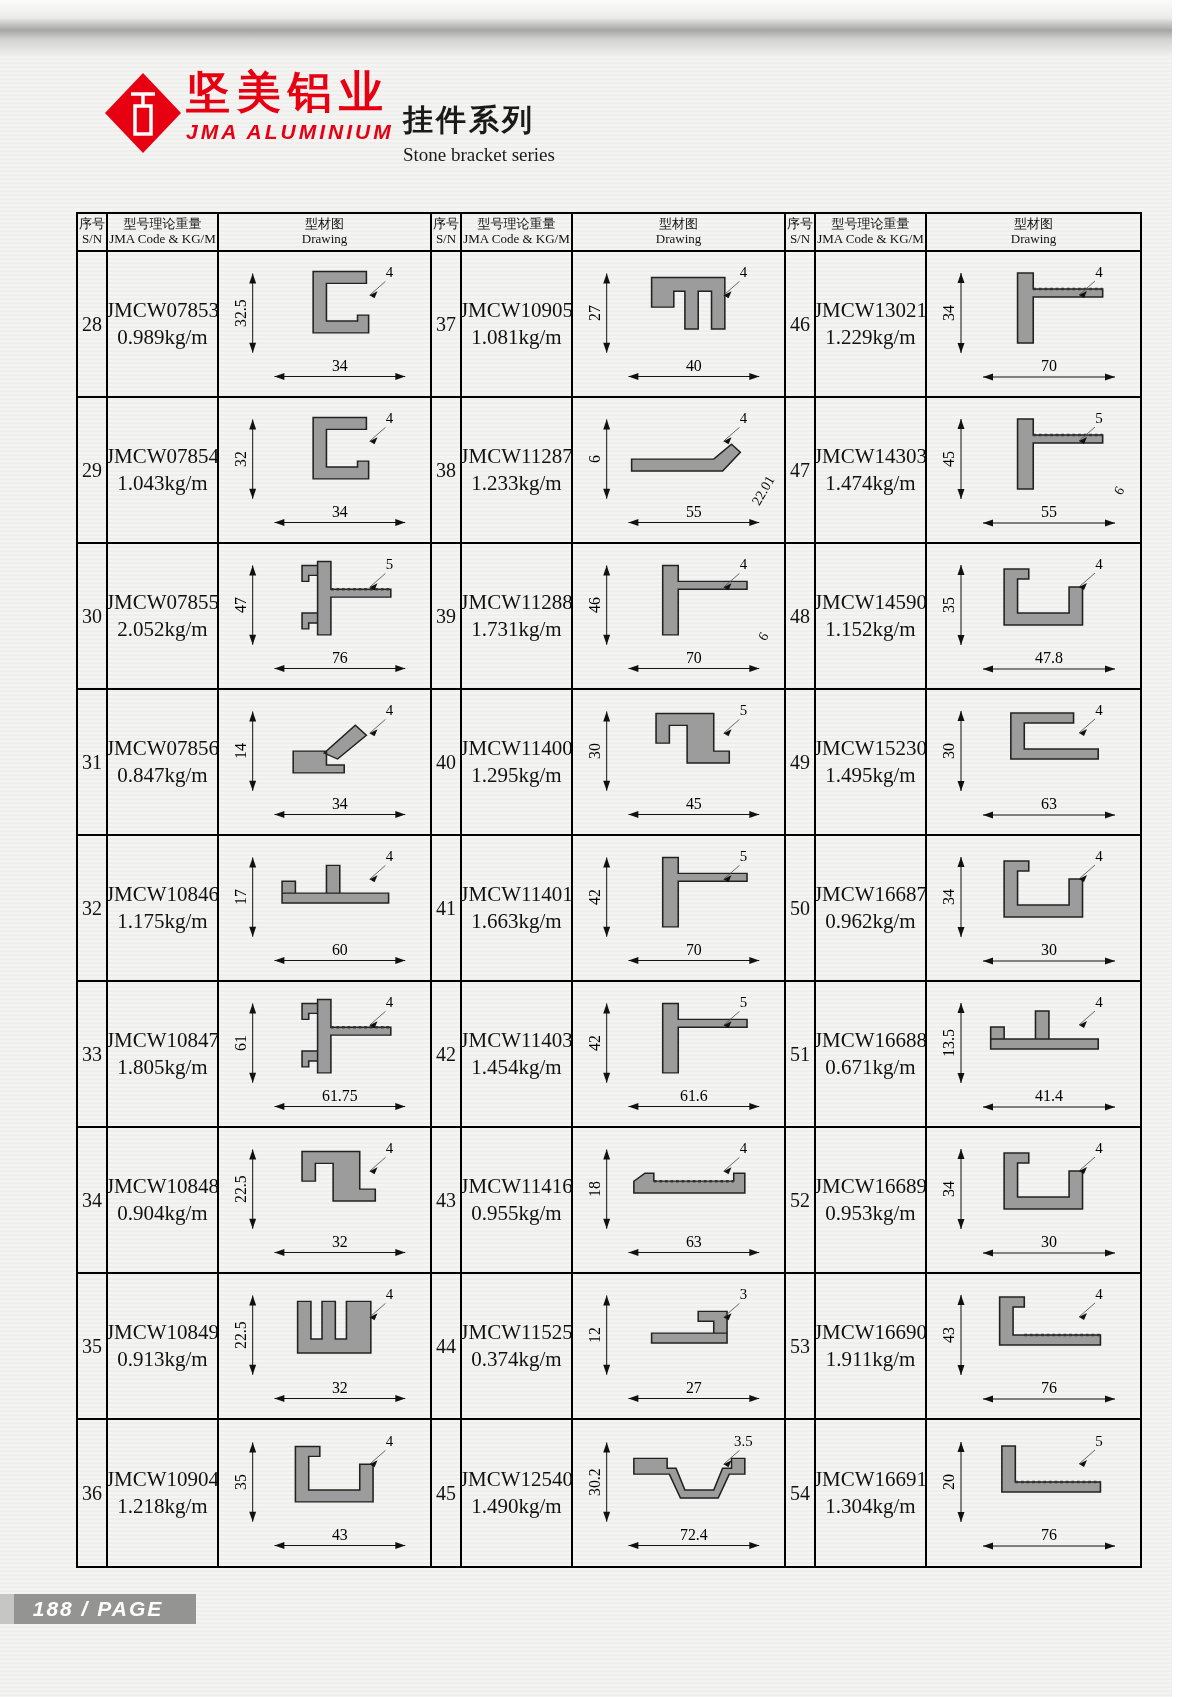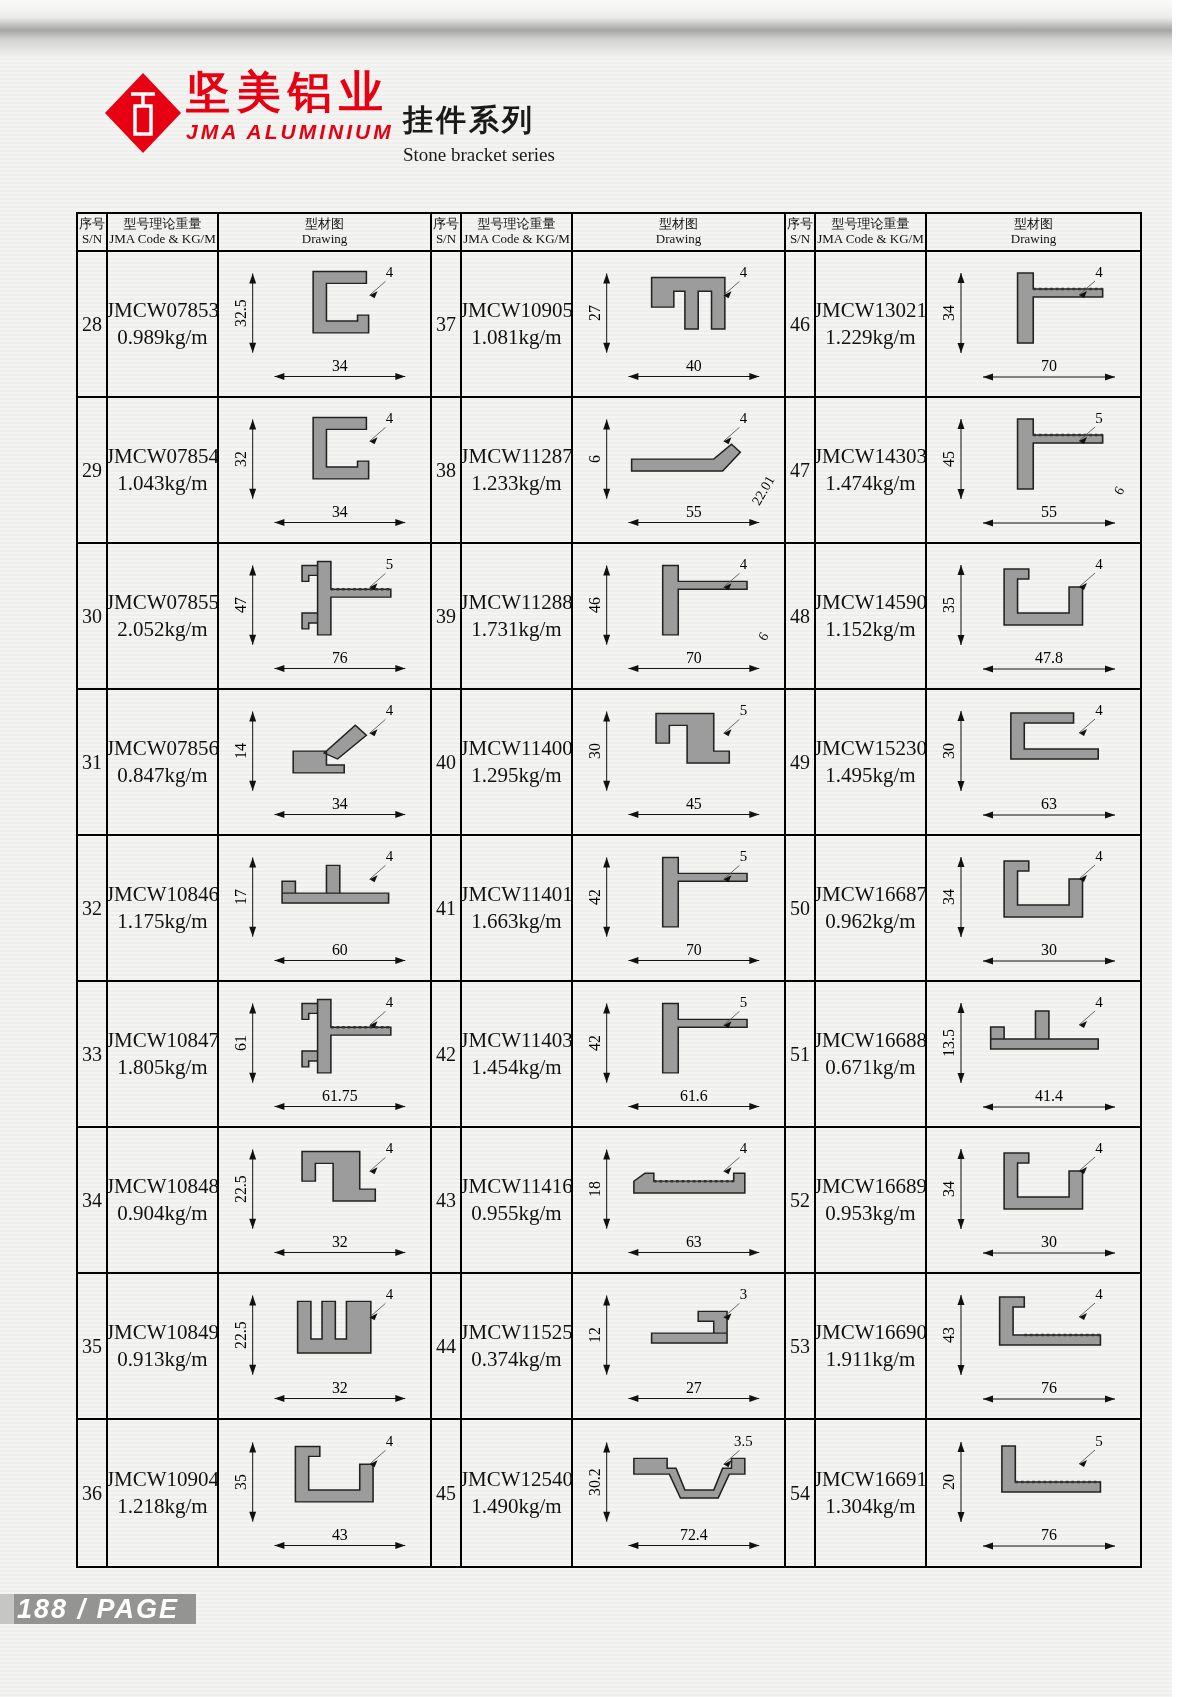--- a/index.html
+++ b/index.html
@@ -30,21 +30,21 @@
   .th .cn{font-size:13px;}
   .th .en{font-size:13px;text-align:right;}
   .sn{font-size:20px;}
   .code{flex-direction:column;text-align:center;font-size:21px;line-height:1.3;}
   .draw{padding:0;position:relative;}
   .draw svg{display:block;}
   
   .page-badge{position:absolute;left:0;top:1594px;width:196px;height:30px;
         background:linear-gradient(90deg,#c6c6c4 0px,#c6c6c4 14px,#949492 14px);
         color:#ffffff;font-family:"Liberation Sans",sans-serif;font-weight:bold;font-style:italic;
-        font-size:27px;display:flex;align-items:center;justify-content:center;letter-spacing:2px;}
+        font-size:21px;display:flex;align-items:center;justify-content:center;letter-spacing:2px;}
   .notes{position:absolute;left:214px;top:1584px;width:920px;}
   .note-cn{font-family:"Liberation Sans",sans-serif;font-weight:bold;font-size:21px;color:#111;letter-spacing:1px;}
   .note-en{font-size:20px;color:#111;margin-top:4px;}
 </style>
 </head>
 <body>
 
 <div class="page">
   <div class="top-band"></div>
 

